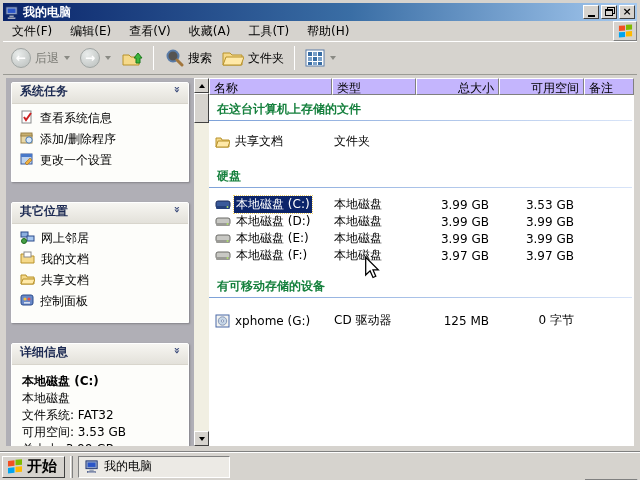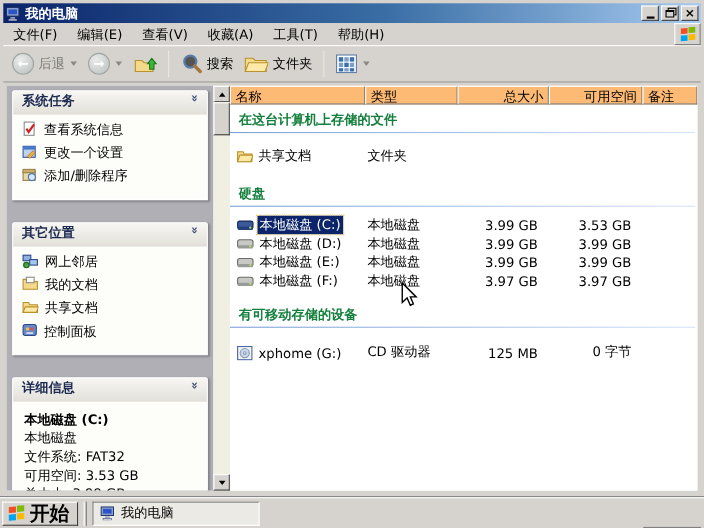--- a/index.html
+++ b/index.html
@@ -67,42 +67,42 @@
   .sb-scroll { width:15px; background:#f1efe2; display:flex; flex-direction:column; }
   .sb-arrow { height:15px; background:#d6d3ce; border:1px solid;
     border-color:#fff #404040 #404040 #fff; display:flex; align-items:center; justify-content:center; }
   .sb-arrow .tri-up { width:0;height:0;border-left:3px solid transparent;border-right:3px solid transparent;border-bottom:4px solid #000; }
   .sb-arrow .tri-dn { width:0;height:0;border-left:3px solid transparent;border-right:3px solid transparent;border-top:4px solid #000; }
   .sb-thumb { height:30px; background:#d6d3ce; border:1px solid; border-color:#fff #404040 #404040 #fff; }
   .sb-track { flex:1; }
 
   
   .list { flex:1; background:#fff; overflow:hidden; position:relative; }
-  .lv-head { display:flex; height:17px; background:#fdba74; }
+  .lv-head { display:flex; height:17px; background:#c4b5fd; }
   .hcell { border:1px solid; border-color:#fff #808080 #808080 #fff;
     padding:1px 4px; white-space:nowrap; overflow:hidden; color:#000; }
   .hc0{width:123px;} .hc1{width:84px;} .hc2{width:83px;text-align:right;}
   .hc3{width:85px;text-align:right;} .hc4{flex:1;}
   .group { font-weight:bold; color:#15803d; padding:0 0 2px 8px; }
   .gline { height:1px; background:linear-gradient(to right,#7da1d8,#d8e4f8); margin-right:2px; }
   .lv-row { display:flex; height:17px; align-items:center; }
   .c-name { width:123px; display:flex; align-items:center; gap:3px; padding-left:6px; white-space:nowrap; }
   .c-type { width:90px; padding-left:2px; }
   .c-total { width:71px; text-align:right; padding-right:4px; }
   .c-free { width:85px; text-align:right; padding-right:4px; }
   .namelbl { padding:0 2px; }
   .sel { background:#0b246a; color:#fff; outline:1px dotted #eecf66; }
 
   
   .taskbar { position:absolute; left:0; bottom:0; width:640px; height:28px;
     background:#d6d3ce; border-top:1px solid #fff; box-shadow:0 -1px 0 #808080;
     display:flex; align-items:center; padding:2px 2px; gap:3px; }
   .startbtn { height:22px; display:flex; align-items:center; gap:4px; padding:0 7px 0 4px;
     background:#d6d3ce; border:1px solid; border-color:#fff #404040 #404040 #fff;
-    font-weight:bold; font-size:18px; }
+    font-weight:bold; font-size:15px; }
   .tb-div { width:3px; height:22px; border-left:1px solid #fff; border-right:1px solid #808080; margin:0 2px; }
   .taskbtn { height:22px; width:152px; display:flex; align-items:center; gap:5px; padding:0 6px;
     background:#eceae5; border:1px solid; border-color:#808080 #fff #fff #808080; }
   .tray { margin-left:auto; height:22px; display:flex; align-items:center; padding:0 8px;
     border:1px solid; border-color:#808080 #fff #fff #808080;margin-top:47px; }
 
   .cursor { position:absolute; left:363px; top:256px; z-index:50; pointer-events:none; }
 </style>
 </head>
 <body>
@@ -208,33 +208,33 @@
         <div class="panel-b">
           <div class="pitem">
             <svg width="14" height="14" viewBox="0 0 14 14">
               <rect x="2" y="1" width="9" height="12" fill="#fff" stroke="#8a8a8a"></rect>
               <path d="M4 7 L6 10 L11 3" fill="none" stroke="#cc2222" stroke-width="2"></path>
             </svg>
             <span>查看系统信息</span>
           </div>
           <div class="pitem">
             <svg width="14" height="14" viewBox="0 0 14 14">
+              <rect x="1" y="4" width="11" height="8" fill="#e8d8a8" stroke="#9a8248"></rect>
+              <rect x="1" y="2" width="11" height="3" fill="#c8b070" stroke="#9a8248"></rect>
+              <circle cx="9" cy="9" r="3.2" fill="#d8e8f8" stroke="#4878b0"></circle>
+            </svg>
+            <span>添加/删除程序</span>
+          </div>
+          <div class="pitem">
+            <svg width="14" height="14" viewBox="0 0 14 14">
               <rect x="1" y="2" width="11" height="10" fill="#bcd2ee" stroke="#3a5a9a"></rect>
               <rect x="1" y="2" width="11" height="3" fill="#4878c8"></rect>
               <path d="M5 11 L10 6 L12 8 L7 13 Z" fill="#f0b040" stroke="#a06818" stroke-width=".6"></path>
             </svg>
             <span>更改一个设置</span>
-          </div>
-          <div class="pitem">
-            <svg width="14" height="14" viewBox="0 0 14 14">
-              <rect x="1" y="4" width="11" height="8" fill="#e8d8a8" stroke="#9a8248"></rect>
-              <rect x="1" y="2" width="11" height="3" fill="#c8b070" stroke="#9a8248"></rect>
-              <circle cx="9" cy="9" r="3.2" fill="#d8e8f8" stroke="#4878b0"></circle>
-            </svg>
-            <span>添加/删除程序</span>
           </div>
         </div>
       </div>
 
       <div class="panel">
         <div class="panel-h">
           <span>其它位置</span>
           <span class="chev">«</span>
         </div>
         <div class="panel-b">

